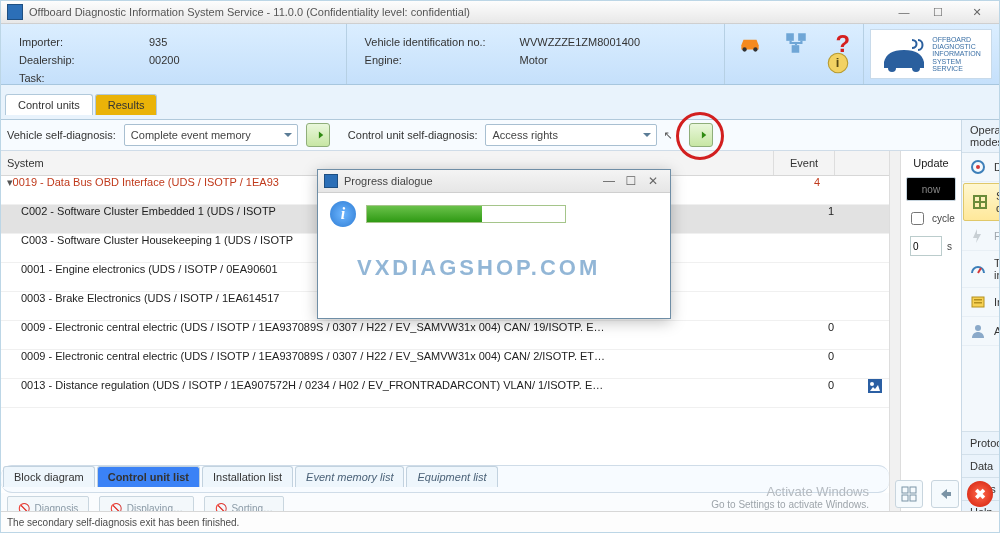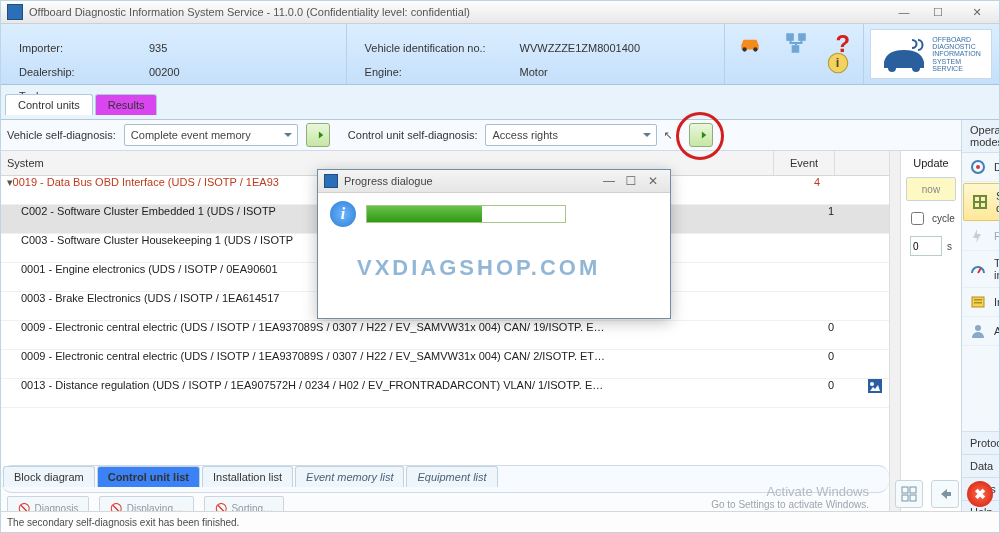--- a/index.html
+++ b/index.html
@@ -4,28 +4,28 @@
 <style>
 html,body{margin:0;padding:0;font-family:"Segoe UI",Tahoma,Arial,sans-serif;font-size:12px;color:#222;background:#fff;}
 body{width:1000px;height:533px;overflow:hidden;position:relative;border:1px solid #bcd6e6;box-sizing:border-box;}
 .titlebar{height:22px;background:linear-gradient(#fdfdfd,#e8e8e8);border-bottom:1px solid #cfcfcf;display:flex;align-items:center;padding:0 6px;font-size:11px;color:#555;position:relative;}
 .tb-icon{width:14px;height:14px;background:#2c6fb7;border:1px solid #1e4f82;margin-right:6px;}
 .tb-ctrls{position:absolute;right:0;top:0;display:flex;}
 .tb-btn{width:34px;height:22px;display:flex;align-items:center;justify-content:center;color:#666;}
 .tb-close{width:44px;}
 .topbar{height:60px;background:linear-gradient(#dbeeff,#c5e0fb);border-bottom:1px solid #a7c6de;display:flex;}
 .top-sec{padding:6px 18px;border-right:1px solid #b6d0e4;}
-.kv{display:flex;font-size:11px;color:#333;margin:12px 0;}
+.kv{display:flex;font-size:11px;color:#333;margin:6px 0;}
 .kv .k{width:130px;}
 .top-icons{margin-left:auto;display:flex;align-items:flex-start;gap:20px;padding:6px 12px 0 12px;}
 .top-icons svg{width:26px;height:26px;}
 .brand{width:140px;border-left:1px solid #b6d0e4;display:flex;align-items:center;justify-content:center;}
 .brand-box{width:120px;height:48px;border:1px solid #c8daea;background:#fff;display:flex;align-items:center;justify-content:center;font-size:7px;color:#3a6fa5;text-align:left;}
 .tabs{display:flex;align-items:flex-end;height:26px;padding:4px 4px;background:#e9f3fc;border-bottom:1px solid #b1c9db;}
-.tab{padding:4px 12px;border:1px solid #b1c9db;border-bottom:none;background:#d946ef;border-radius:3px 3px 0 0;margin-right:2px;font-size:11px;color:#333;}
+.tab{padding:4px 12px;border:1px solid #b1c9db;border-bottom:none;background:#eab308;border-radius:3px 3px 0 0;margin-right:2px;font-size:11px;color:#333;}
 .tab.active{background:#fff;font-weight:500;}
 .work{display:flex;height:calc(100% - 22px - 60px - 26px - 20px);}
 .main{flex:1;display:flex;flex-direction:column;border-right:1px solid #c9d9e6;}
 .filterrow{height:30px;background:#f7fbff;border-bottom:1px solid #cfdce8;display:flex;align-items:center;padding:0 6px;gap:8px;font-size:11px;color:#333;position:relative;}
 .drop{height:20px;border:1px solid #a8bfd1;background:#fff;padding:0 16px 0 6px;font-size:11px;color:#444;display:flex;align-items:center;position:relative;border-radius:2px;}
 .drop::after{content:"";position:absolute;right:5px;top:8px;border:4px solid transparent;border-top-color:#5b7c96;}
 .gbtn{width:22px;height:22px;border:1px solid #8fae7a;border-radius:3px;background:linear-gradient(#e9f7db,#c7e6a4);display:flex;align-items:center;justify-content:center;}
 .gbtn svg{width:14px;height:14px;}
 .red-circle{position:absolute;width:42px;height:42px;border:3px solid #d21f1f;border-radius:50%;pointer-events:none;left:675px;top:-8px;}
 .gridhead{height:24px;background:#f4f4f4;border-bottom:1px solid #d7d7d7;display:flex;font-size:11px;color:#333;}
@@ -35,21 +35,21 @@
 .rows{flex:1;overflow:hidden;background:#fff;}
 .row{height:28px;display:flex;font-size:11px;border-bottom:1px solid #f0f0f0;}
 .row .c-sys{width:780px;padding-left:20px;white-space:nowrap;overflow:hidden;text-overflow:ellipsis;}
 .row .c-sys.root{padding-left:6px;font-weight:500;}
 .row .c-sys.root::before{content:"\25BE ";color:#555;}
 .row .c-ev{width:60px;text-align:center;}
 .row .c-ico{width:28px;display:flex;justify-content:center;}
 .row.red{color:#c03a1c;}
 .row.sel{background:#e2e2e2;}
 .gh-upd-col{width:60px;display:flex;flex-direction:column;align-items:center;gap:8px;padding-top:6px;}
-.nowbtn{width:48px;height:22px;border:1px solid #c6d4de;background:#fef9c3;border-radius:2px;font-size:10px;color:#888;display:flex;align-items:center;justify-content:center;}
+.nowbtn{width:48px;height:22px;border:1px solid #c6d4de;background:#000000;border-radius:2px;font-size:10px;color:#888;display:flex;align-items:center;justify-content:center;}
 .cycle{display:flex;align-items:center;gap:5px;font-size:10px;color:#444;}
 .cycle input[type=text]{width:26px;height:18px;border:1px solid #bcc;padding:0 2px;font-size:10px;}
 .btabs{height:26px;border-top:1px solid #cfdce8;border-bottom:1px solid #cfdce8;display:flex;align-items:flex-start;padding:0 2px;background:#f7fbff;border-radius:11px;}
 .btab{padding:4px 10px;border:1px solid #c2d2df;border-bottom:none;background:#eef6fc;margin-right:2px;border-radius:3px 3px 0 0;font-size:11px;color:#333;}
 .btab.alt{font-style:italic;color:#4a6177;}
 .btab.active{background:#3b82f6;font-weight:bold;}
 .actrow{height:30px;display:flex;align-items:center;padding:0 6px;gap:10px;background:#fafcfe;}
 .pbtn{height:22px;padding:0 10px;border:1px solid #c9d6df;background:#f3f8fb;border-radius:2px;font-size:10px;color:#8a9aa6;display:flex;align-items:center;gap:4px;}
 .side{width:146px;background:#f3f8fc;display:flex;flex-direction:column;}
 .side-h{font-size:11px;color:#333;padding:4px 8px;display:flex;align-items:center;justify-content:space-between;border-bottom:1px solid #d3e0ea;background:#eaf3fb;}

